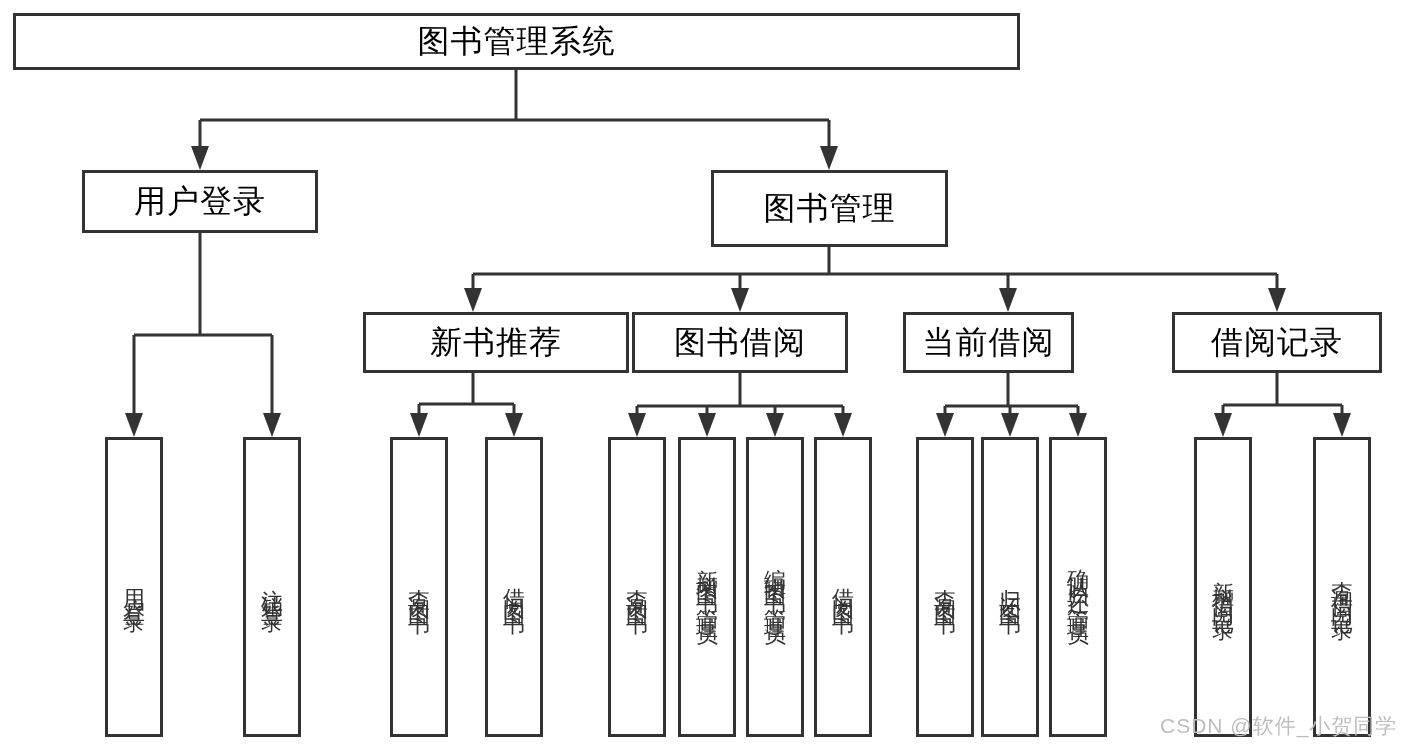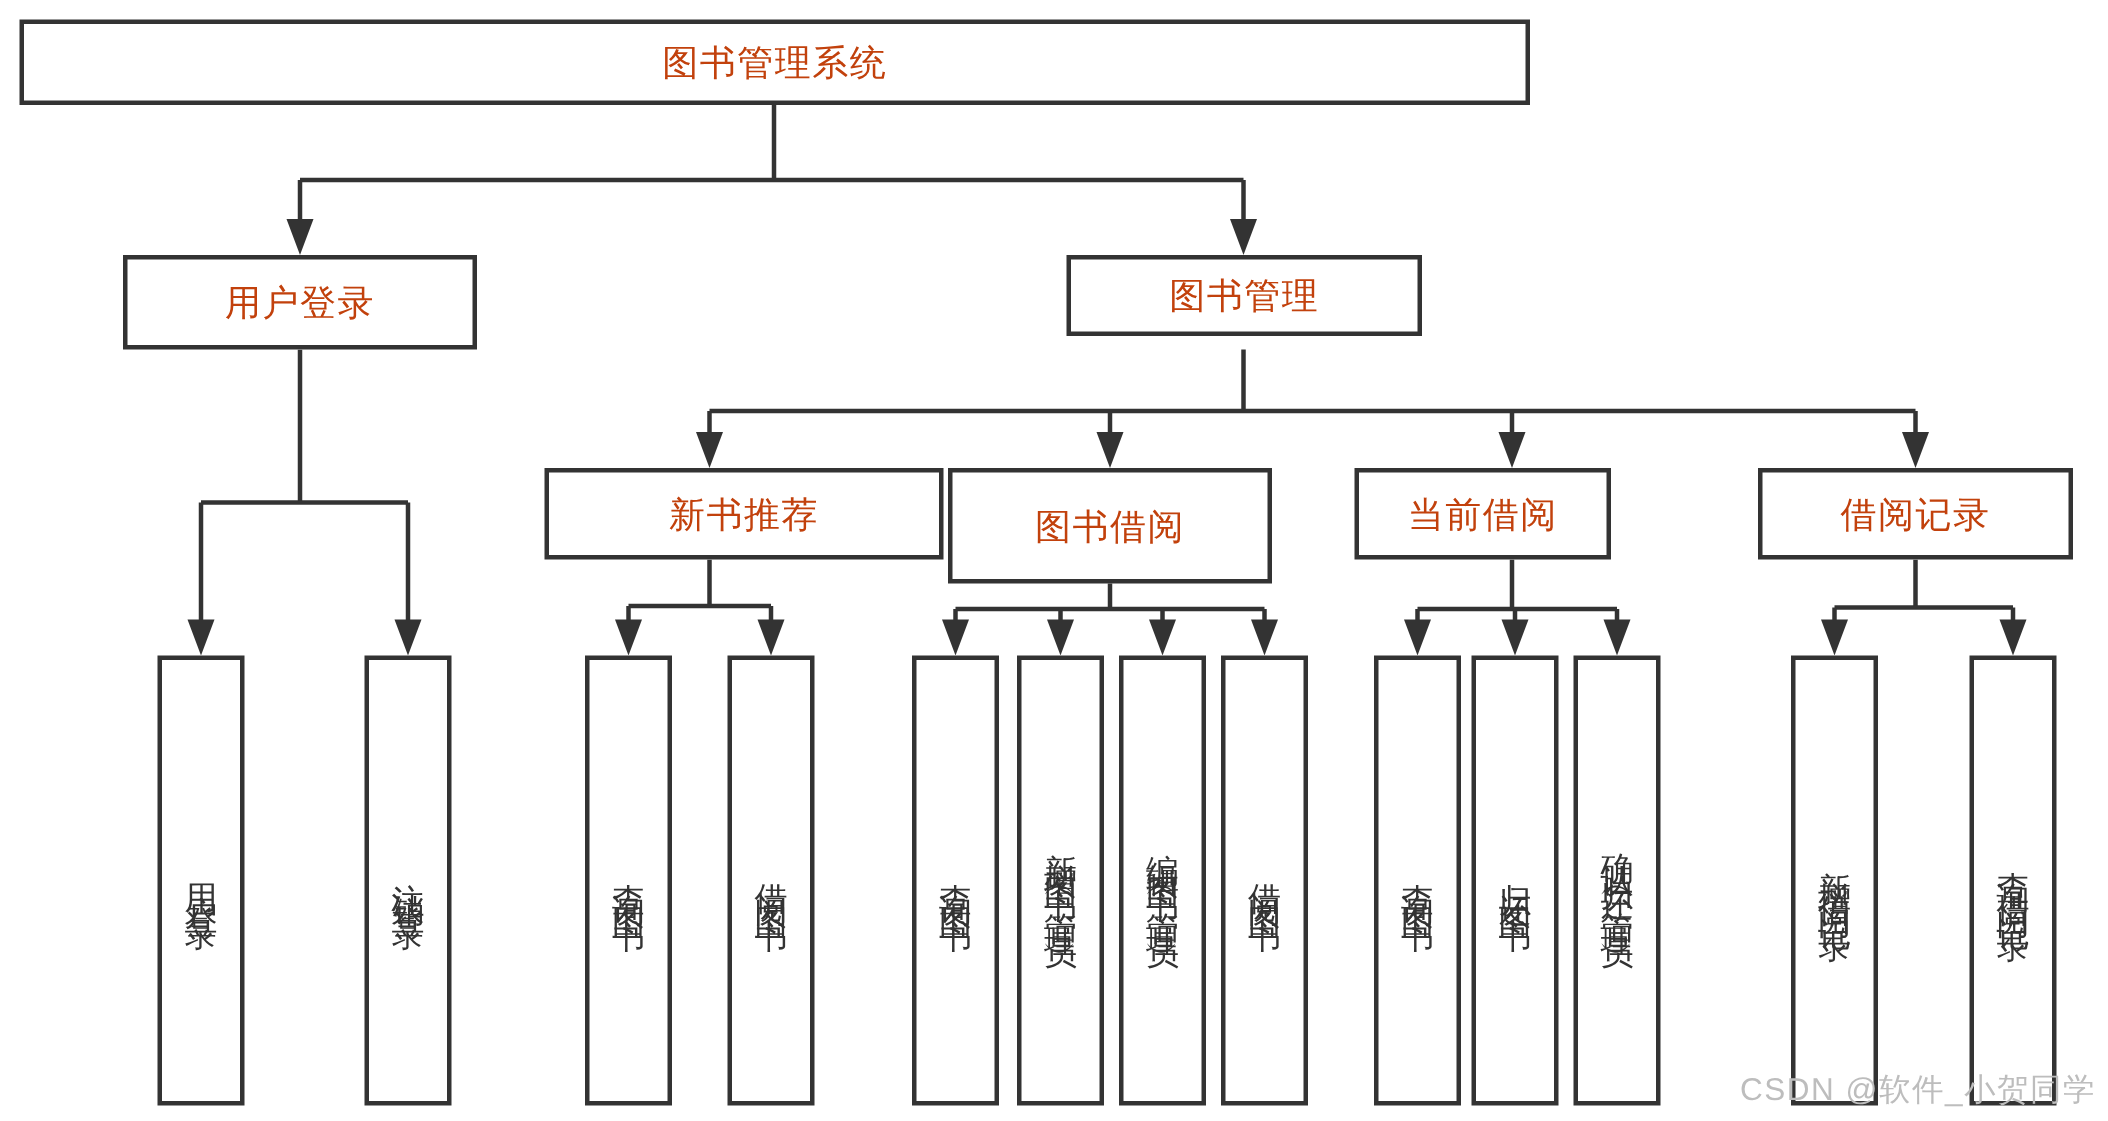--- a/index.html
+++ b/index.html
@@ -21,23 +21,23 @@
     width: 1405px; height: 747px;
   }
   .hbox {
     position: absolute;
     box-sizing: border-box;
     border: 3px solid #333333;
     background: #ffffff;
     display: flex;
     align-items: center;
     justify-content: center;
-    font-size: 24px;
+    font-size: 32px;
     letter-spacing: 1px;
-    color: #c2410c;
+    color: #000000;
     z-index: 2;
   }
   .vbox {
     position: absolute;
     box-sizing: border-box;
     border: 3px solid #333333;
     background: #ffffff;
     display: flex;
     align-items: center;
     justify-content: center;
@@ -130,24 +130,24 @@
       <polygon points="1001,413 1019,413 1010,437"></polygon>
       <polygon points="1069,413 1087,413 1078,437"></polygon>
       <polygon points="1214,413 1232,413 1223,437"></polygon>
       <polygon points="1333,413 1351,413 1342,437"></polygon>
     </g>
   </svg>
 
   <div class="hbox" style="left:13px; top:13px; width:1007px; height:57px;">图书管理系统</div>
 
   <div class="hbox" style="left:82px; top:170px; width:236px; height:63px;">用户登录</div>
-  <div class="hbox" style="left:711px; top:170px; width:237px; height:54px;text-align:right;">图书管理</div>
+  <div class="hbox" style="left:711px; top:170px; width:237px; height:77px;text-align:right;">图书管理</div>
 
   <div class="hbox" style="left:363px; top:312px; width:266px; height:61px;">新书推荐</div>
-  <div class="hbox" style="left:632px; top:312px; width:216px; height:77px;">图书借阅</div>
+  <div class="hbox" style="left:632px; top:312px; width:216px; height:61px;">图书借阅</div>
   <div class="hbox" style="left:903px; top:312px; width:171px; height:61px;">当前借阅</div>
   <div class="hbox" style="left:1172px; top:312px; width:210px; height:61px;">借阅记录</div>
 
   <div class="vbox" style="left:105px; top:437px; width:58px; height:300px;">
     <span class="vtext">用户登录</span>
   </div>
   <div class="vbox" style="left:243px; top:437px; width:58px; height:300px;">
     <span class="vtext">注销登录</span>
   </div>
 

